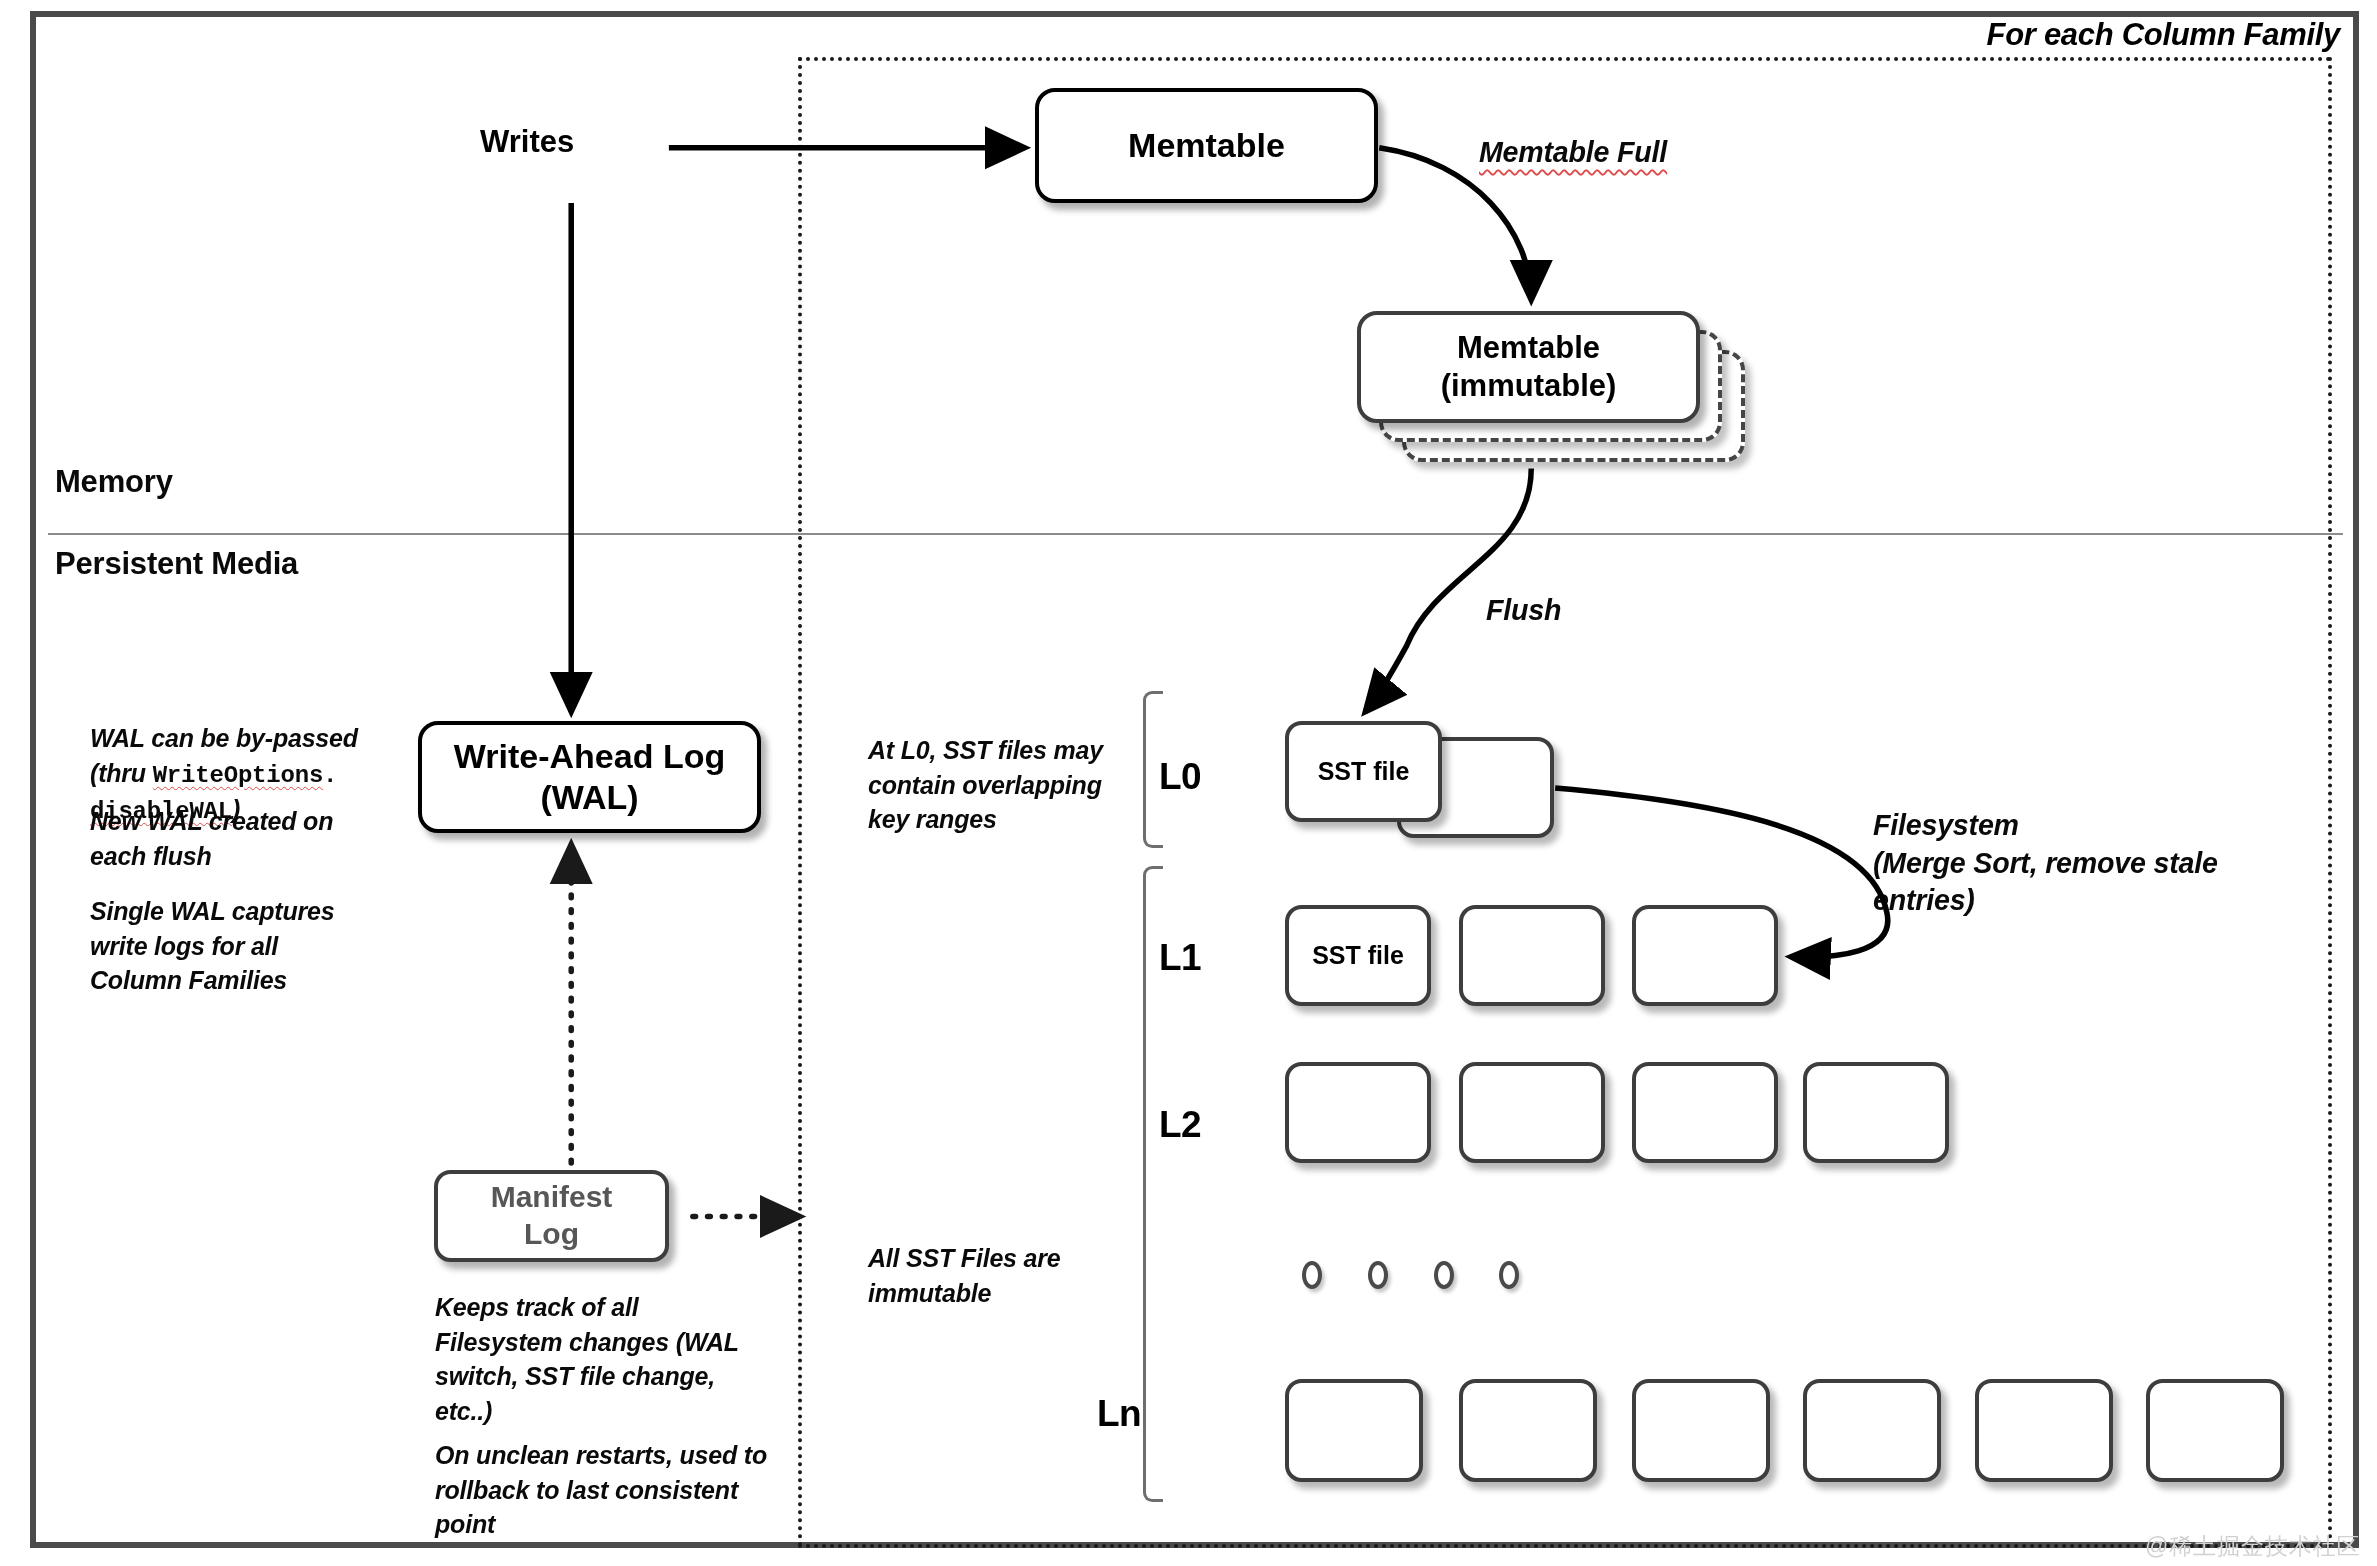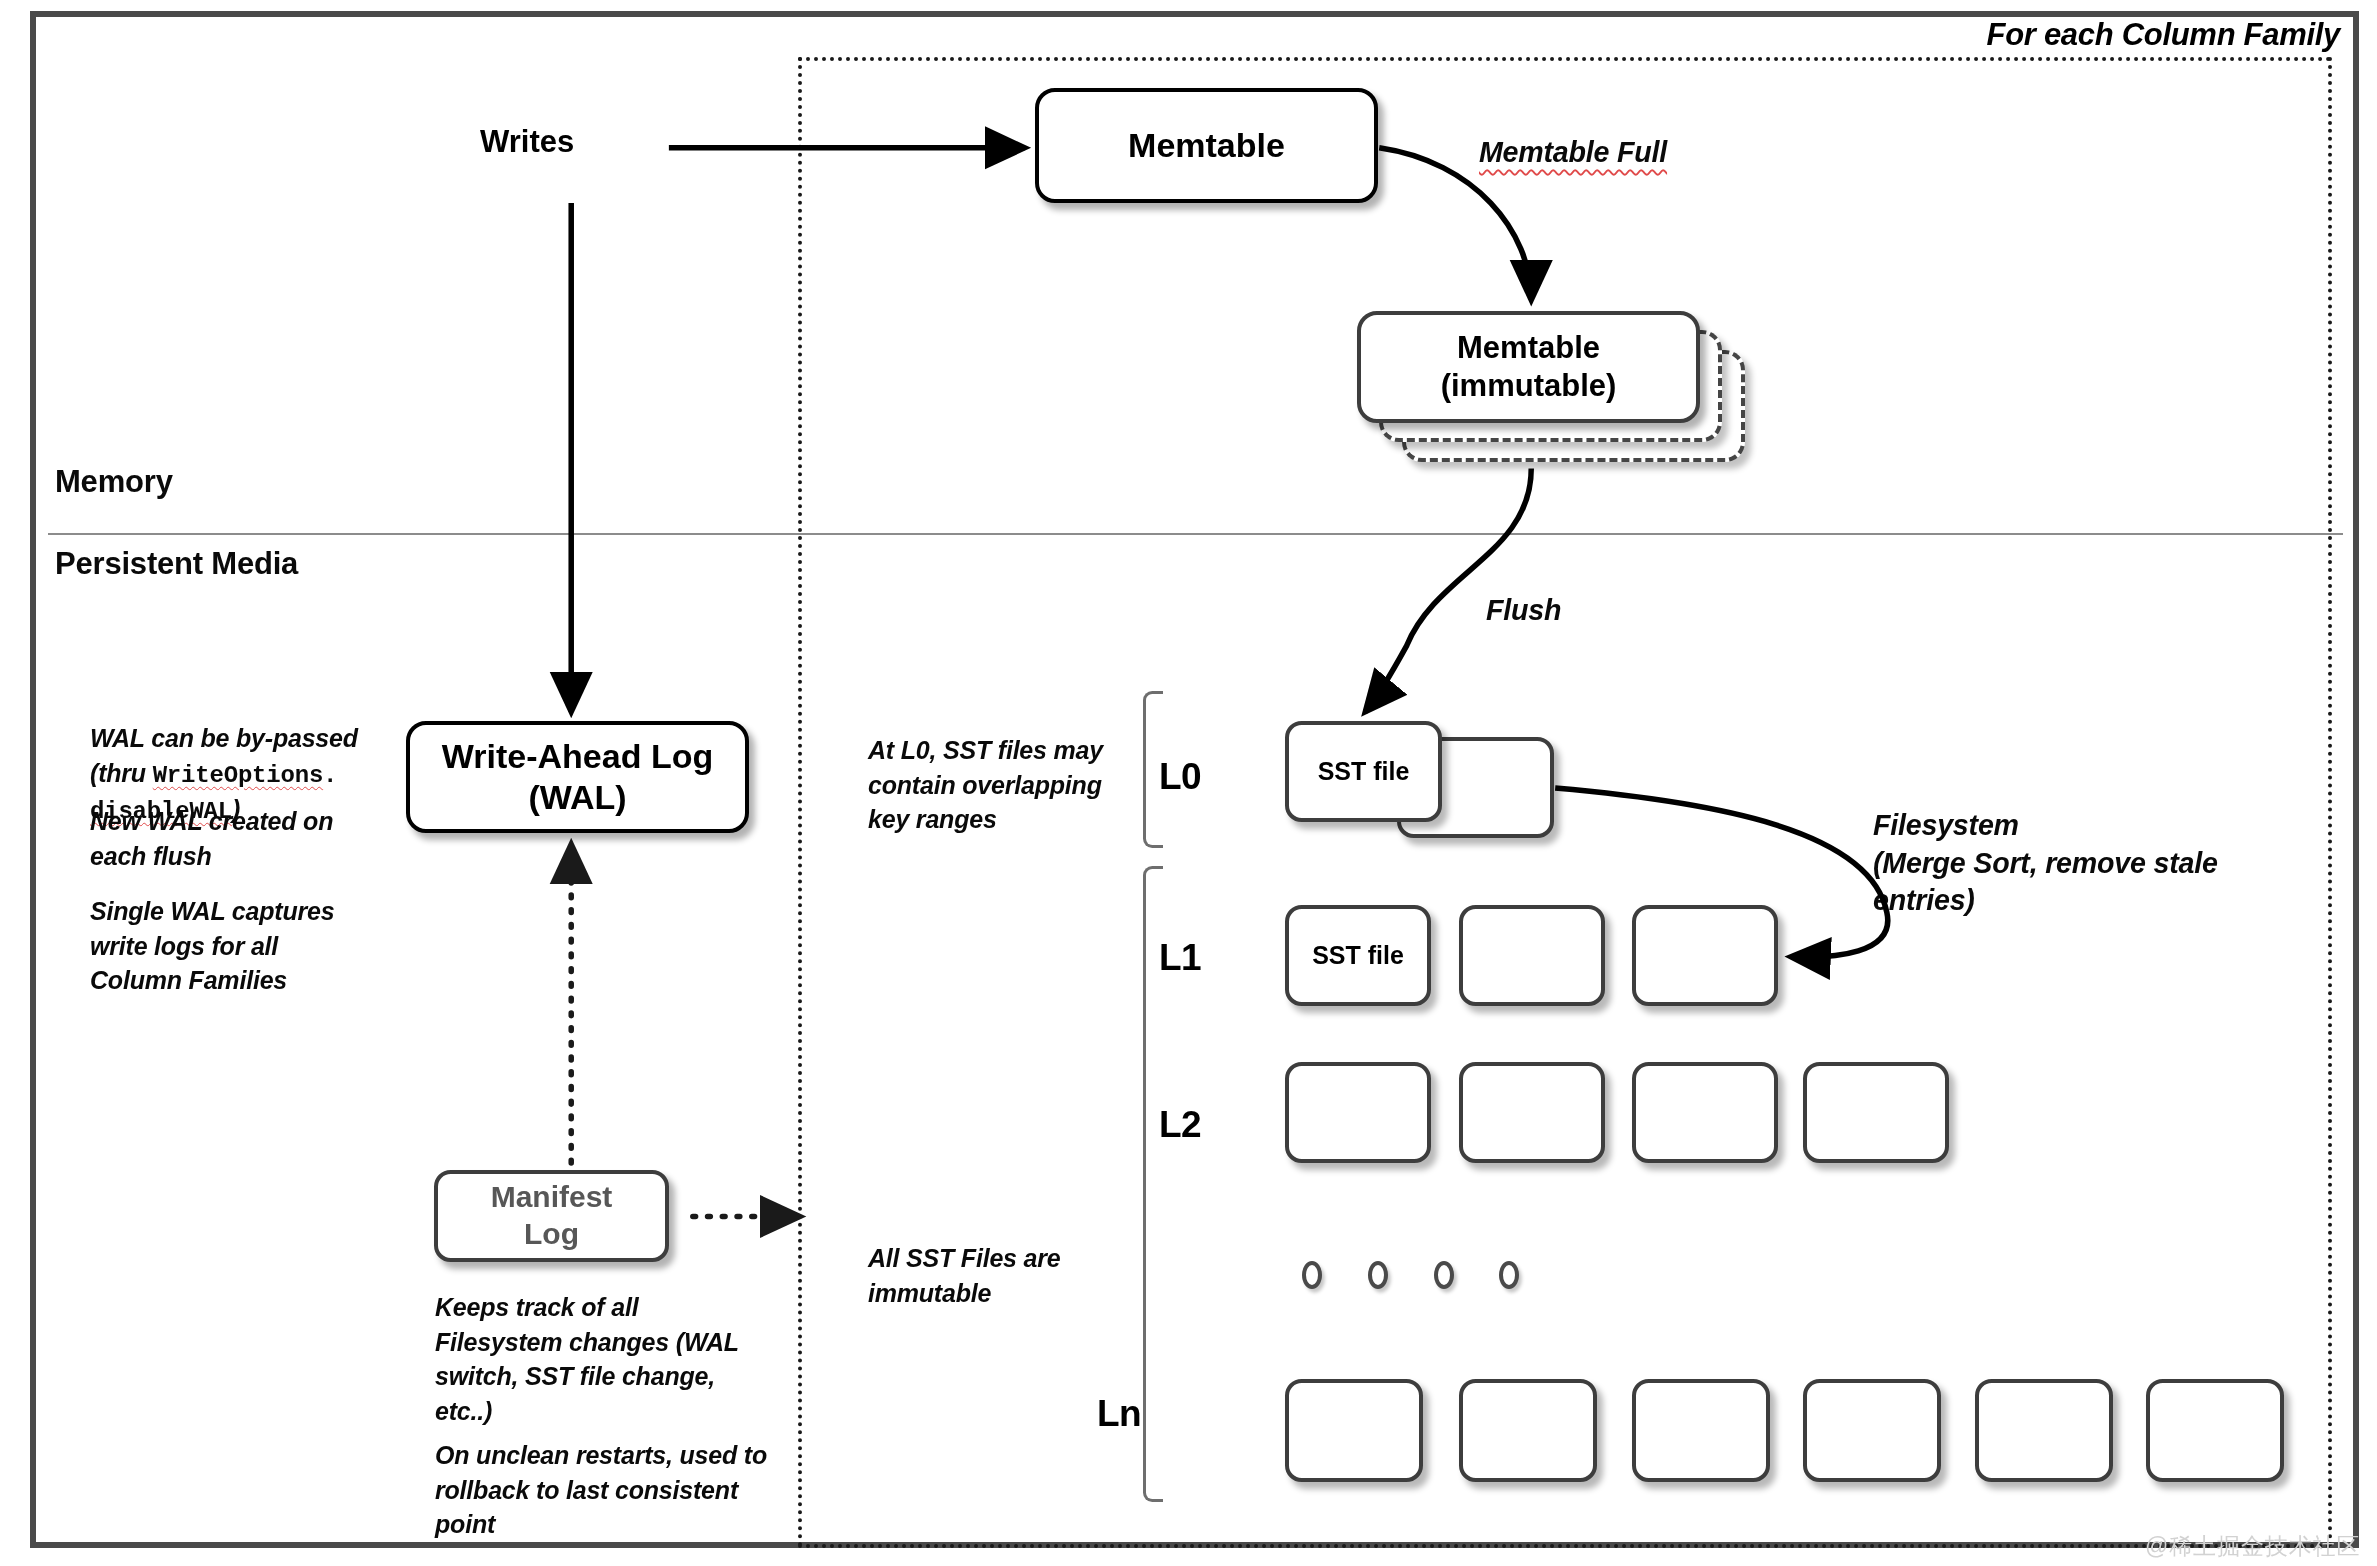--- a/index.html
+++ b/index.html
@@ -97,21 +97,21 @@
     position: absolute;
     background: #ffffff;
     border: 4.6px dashed #454545;
     border-radius: 20px;
     box-shadow: 5.5px 6.5px 6.5px rgba(0,0,0,0.24);
   }
   .ghost-1 { left: 1379px; top: 330px; width: 343px; height: 112px; z-index: 3; }
   .ghost-2 { left: 1402px; top: 350px; width: 343px; height: 112px; z-index: 2; }
 
   .node-wal {
-    left: 406px; top: 721px;
+    left: 418px; top: 721px;
     width: 343px; height: 112px;
     font-size: 34px;
   }
   .node-manifest {
     left: 434px; top: 1170px;
     width: 235px; height: 92px;
     font-size: 30px;
     border-radius: 16.6px;
   }
 

